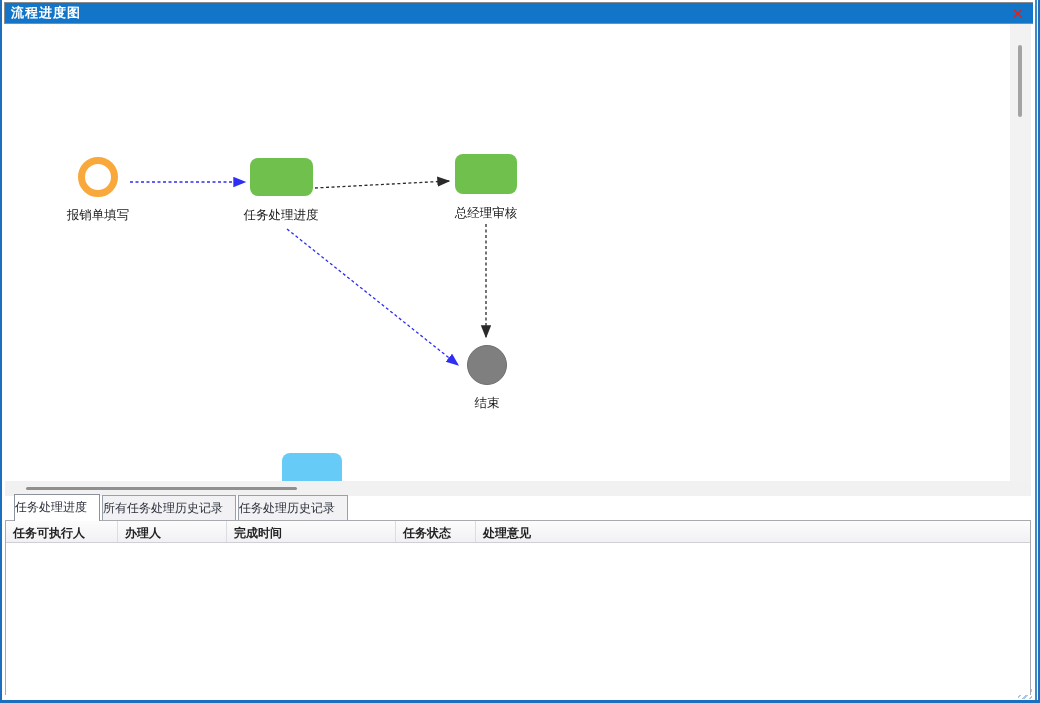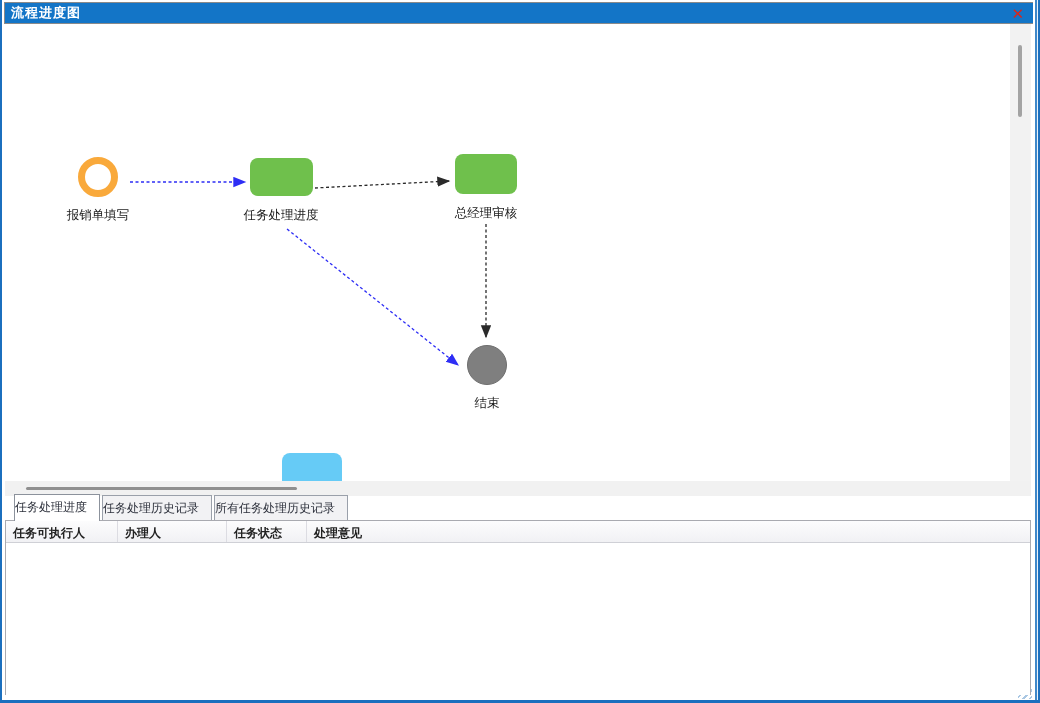--- a/index.html
+++ b/index.html
@@ -115,28 +115,29 @@
 
   <div class="vscroll">
     <div class="vthumb"></div>
   </div>
   <div class="hscroll">
     <div class="hthumb"></div>
   </div>
 
   <div class="tabbar">
     <div class="tab active">任务处理进度</div>
+    <div class="tab">所有任务处理历史记录</div>
     <div class="tab">任务处理历史记录</div>
-    <div class="tab">所有任务处理历史记录</div>
   </div>
 
   <div class="grid">
     <div class="gridhead">
       <div class="gh" style="width:111px">任务可执行人</div>
       <div class="gh" style="width:109px">办理人</div>
+      <div class="gh" style="width:169px">完成时间</div>
       <div class="gh" style="width:80px">任务状态</div>
       <div class="gh" style="flex:1">处理意见</div>
     </div>
     <div class="gridbody"></div>
   </div>
 
   <div class="border-left"></div>
   <div class="border-right"></div>
   <div class="border-bottom"></div>
   <div class="resize-grip"></div>

